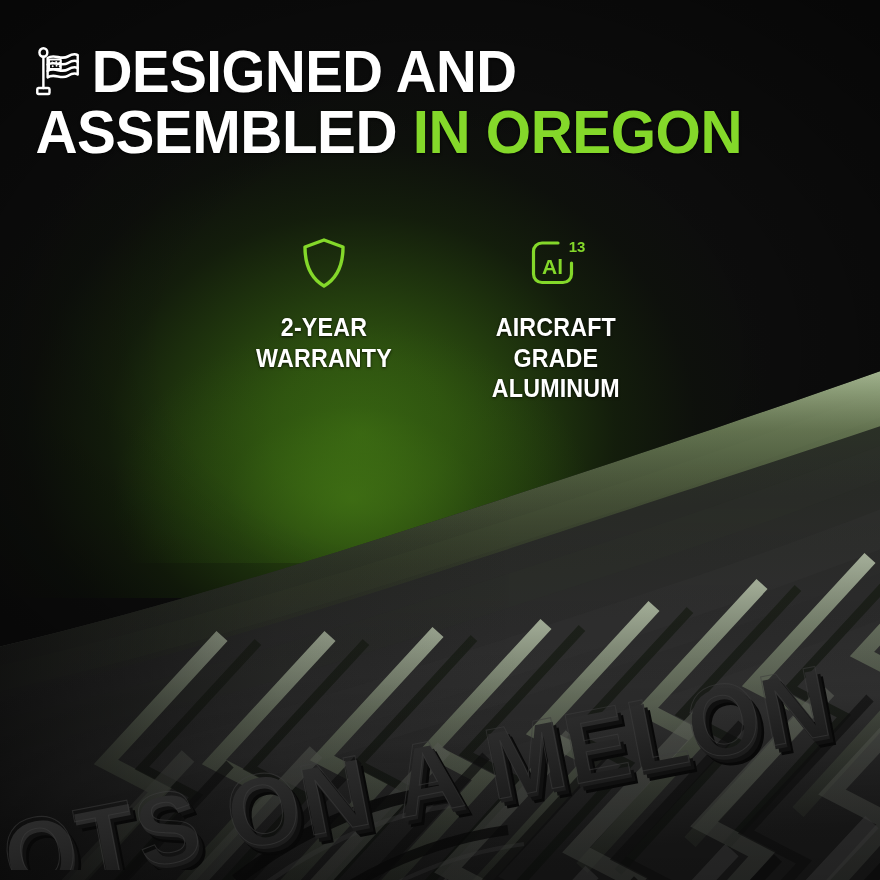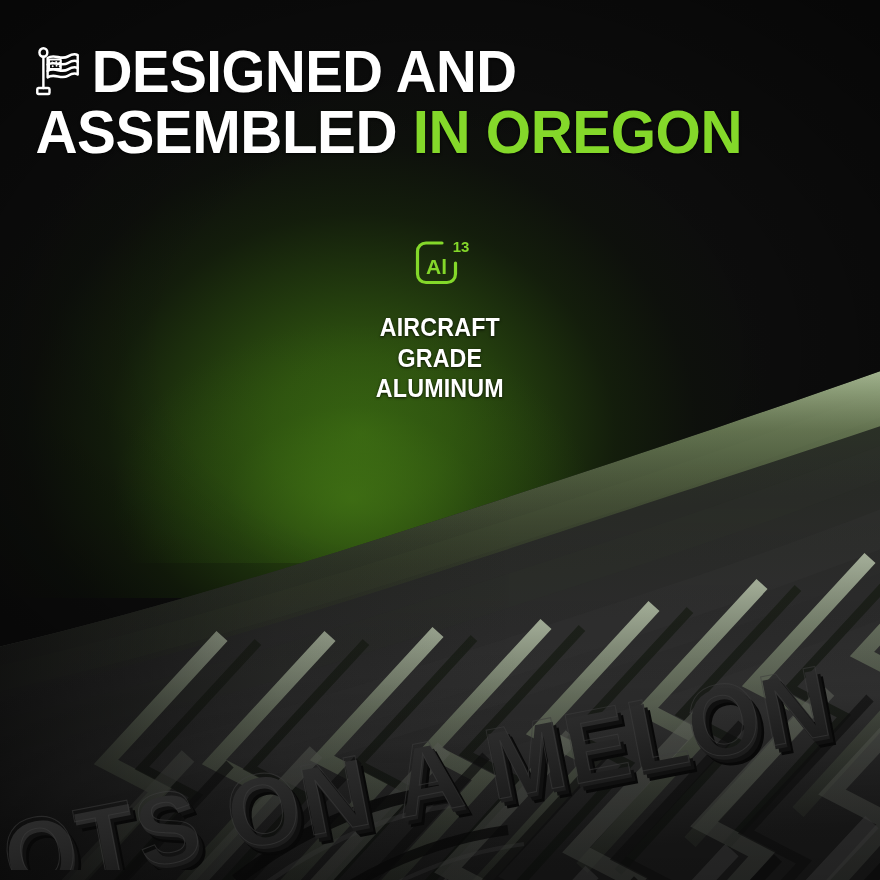--- a/index.html
+++ b/index.html
@@ -334,20 +334,29 @@
             <circle cx="22.5" cy="19.7" r="1.05"></circle>
           <circle cx="25.9" cy="20.4" r="1.05"></circle>
         </g>
       </svg><span>DESIGNED AND</span>
     </span>
     <span class="hl-line hl-line-2"><span>ASSEMBLED </span><span class="hl-green">IN OREGON</span></span>
   </div>
 
   <div class="features">
 
+    <div class="feature">
+      <div class="feature-icon">
+        <svg width="52" height="54" viewBox="0 0 52 54">
+          <path d="M26 4 L45 11 C45 30 38 43 26 50 C14 43 7 30 7 11 Z" fill="none" stroke="#84d82a" stroke-width="3.4" stroke-linejoin="round" stroke-linecap="round"></path>
+        </svg>
+      </div>
+      <div class="feature-label">2-YEAR
+WARRANTY</div>
+    </div>
 
     <div class="feature">
       <div class="feature-icon">
         <svg width="58" height="54" viewBox="0 0 58 54">
 
           <path d="M31 7 L15 7 A8.5 8.5 0 0 0 6.5 15.5 L6.5 38 A8.5 8.5 0 0 0 15 46.5
                    L36 46.5 A8.5 8.5 0 0 0 44.5 38 L44.5 27" fill="none" stroke="#84d82a" stroke-width="3.2" stroke-linecap="round" stroke-linejoin="round"></path>
           <text x="25.5" y="37.5" text-anchor="middle" font-family="'Liberation Sans', sans-serif" font-weight="700" font-size="21" fill="#84d82a">Al</text>
           <text x="50" y="16" text-anchor="middle" font-family="'Liberation Sans', sans-serif" font-weight="700" font-size="15" fill="#84d82a">13</text>
         </svg>

